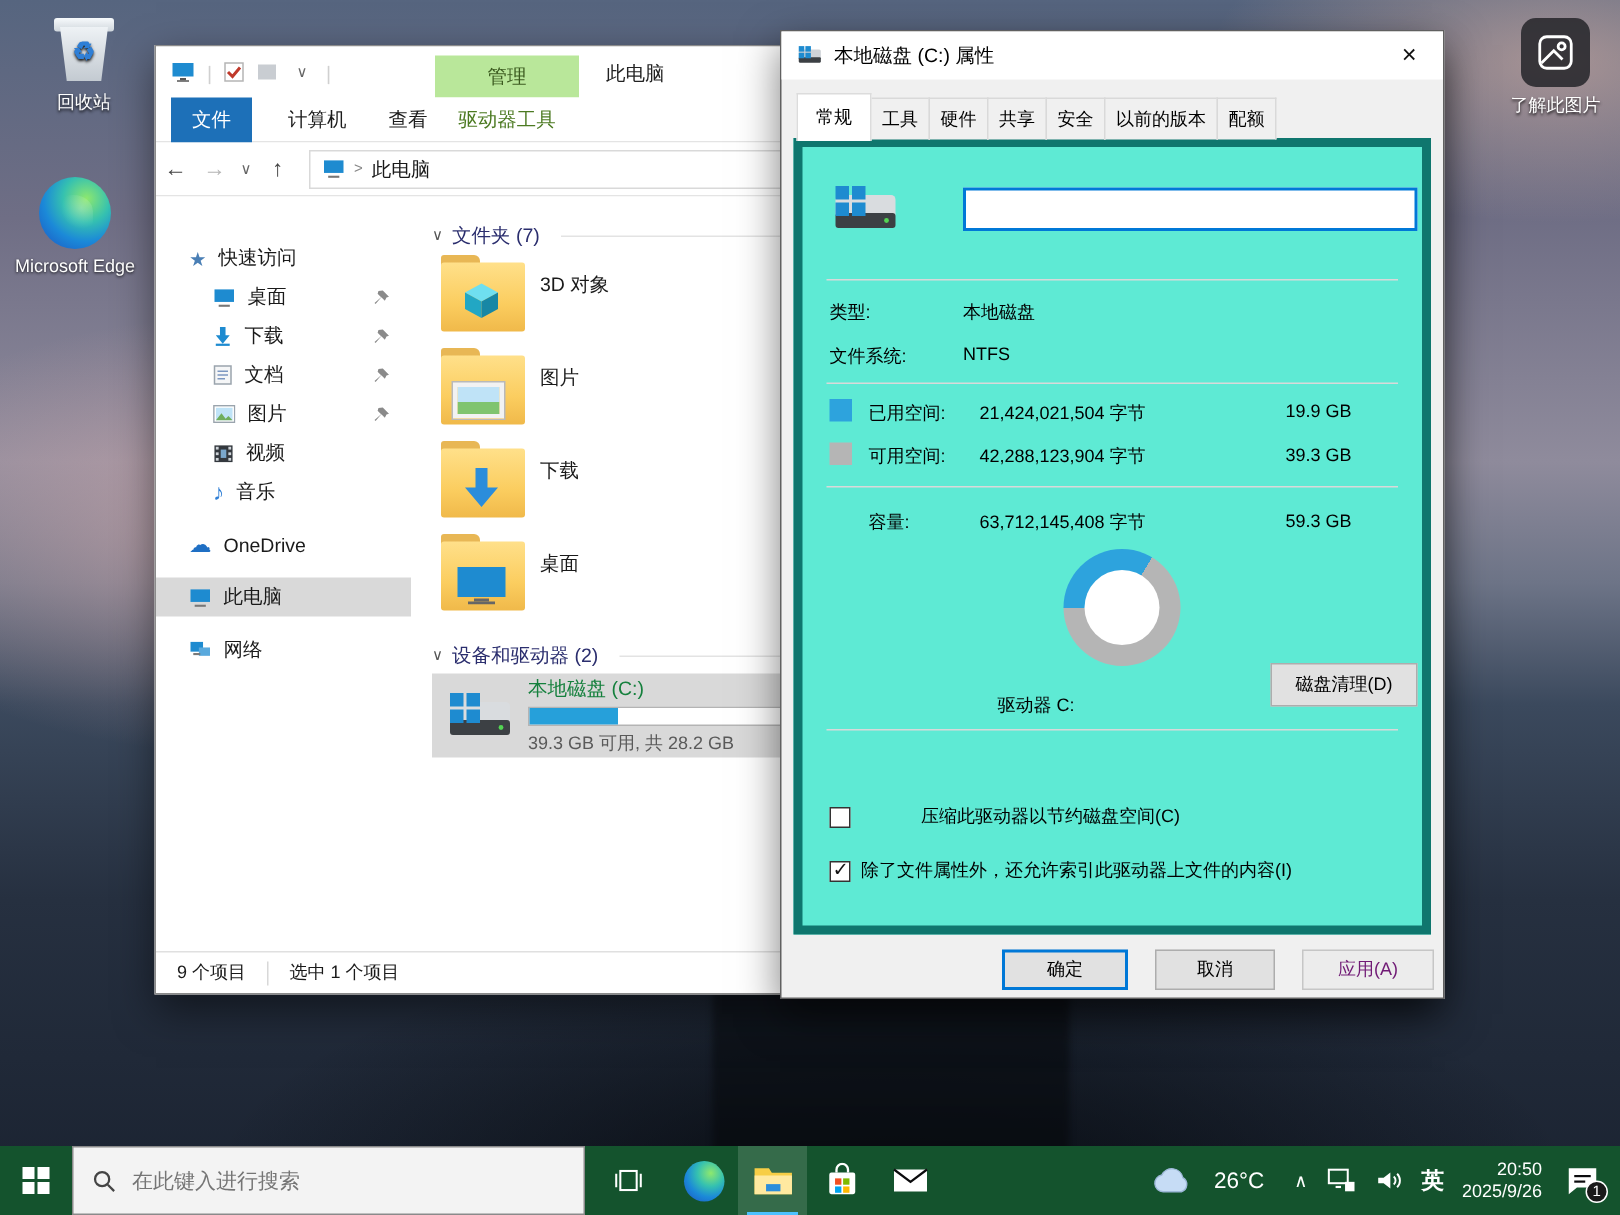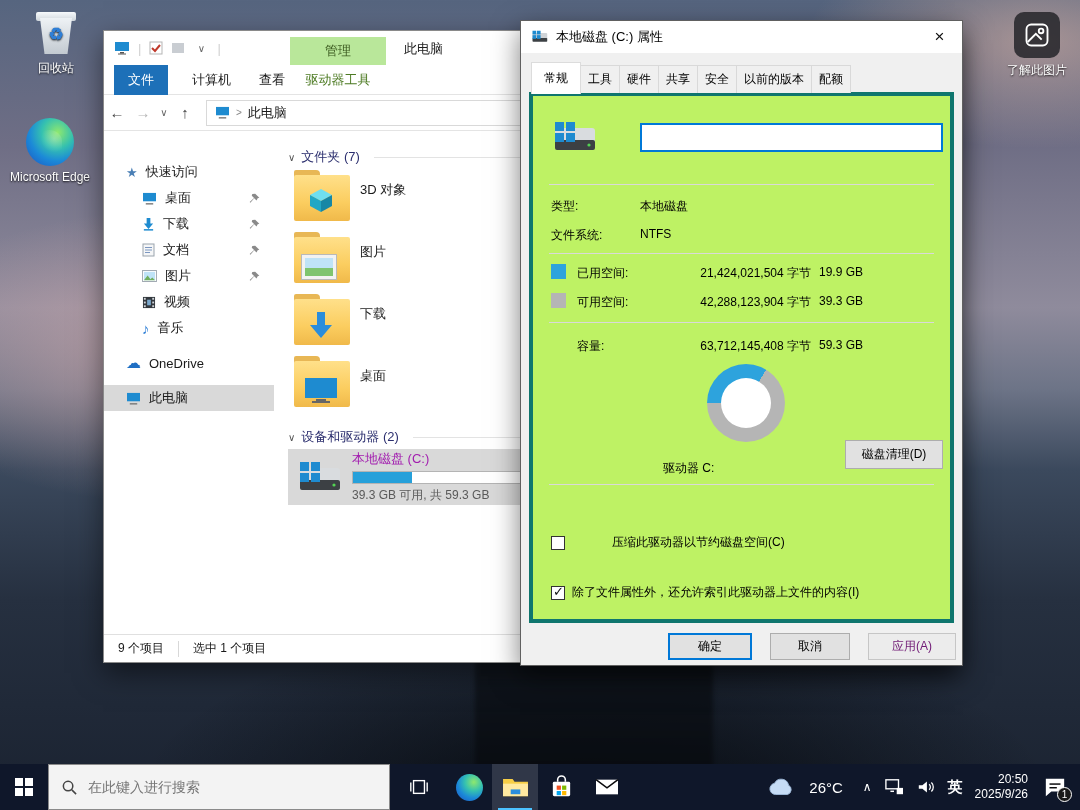--- a/index.html
+++ b/index.html
@@ -71,58 +71,58 @@
   .folder::after { content:""; position:absolute; inset:0; border-radius:2px; background:linear-gradient(180deg,#ffe08a 0%,#fbcd5f 60%,#f0b94a 100%); }
   .folder .ov { position:absolute; z-index:2; }
   .flabel { margin-top:10px; font-size:13px; }
   .cube { left:14px; top:12px; width:26px; height:26px; }
   .pic-ov { left:8px; top:18px; width:34px; height:24px; background:linear-gradient(180deg,#bfe3f7 55%,#7fc46f 55%); border:3px solid #f2f2f2; box-shadow:0 0 0 1px #b9b9b9; }
   .dl-ov { left:14px; top:12px; width:26px; height:30px; }
   .mon-ov { left:10px; top:16px; width:34px; height:26px; }
   .devrow { margin:8px 0 0 0; }
   .drive-tile { display:flex; gap:10px; width:258px; height:56px; background:#d9d9d9; margin-left:0; padding:6px 8px; align-items:center; }
   .drive-info { flex:1; }
-  .drive-name { font-size:13px; color:#a21caf; }
+  .drive-name { font-size:13px; color:#15803d; }
   .usage-track { width:178px; height:13px; border:1px solid #b4b4b4; background:#fff; margin:3px 0 3px; }
   .usage-fill { height:100%; background:#26a0da; }
   .usage-text { font-size:12px; color:#5a5a5a; }
   .ex-status { position:absolute; left:0; bottom:0; right:0; height:28px; border-top:1px solid #e0e0e0; background:#fff;
     display:flex; align-items:center; gap:14px; padding-left:14px; font-size:12px; color:#1a1a1a; }
   .ex-status .vsep { width:1px; height:16px; background:#d8d8d8; }
 
   
   .dialog { left:520px; top:20px; width:443px; height:646px; background:#f0f0f0; border:1px solid #606060; z-index:20; font-size:12px; color:#000; }
   .dlg-title { position:absolute; left:0; top:0; right:0; height:32px; background:#fff; display:flex; align-items:center; gap:8px; padding-left:10px; font-size:13px; }
   .dlg-close { position:absolute; right:0; top:0; width:45px; height:31px; display:flex; align-items:center; justify-content:center; font-size:17px; color:#111; }
   .dlg-tabs { position:absolute; left:10px; top:42px; height:30px; display:flex; align-items:flex-end; z-index:2; }
   .dtab { padding:5px 7px; border:1px solid #d9d9d9; border-bottom:none; background:#f0f0f0; margin-right:-1px; }
   .dtab.active { background:#fff; padding:7px 12px; position:relative; top:1px; border-color:#dcdcdc; }
-  .page { position:absolute; left:8px; right:8px; top:71px; height:531px; background:#bef264; border:4px solid #0f766e; }
+  .page { position:absolute; left:8px; right:8px; top:71px; height:531px; background:#5eead4; border:6px solid #0f766e; }
   .p-abs { position:absolute; }
   .hr { position:absolute; left:16px; right:16px; height:1px; background:#d9d9d9; }
   .vol-input { position:absolute; left:107px; top:27px; width:303px; height:29px; border:2px solid #0078d7; font-size:13px; padding:0 6px; outline:none; }
   .lbl { color:#000; }
   .swatch { width:15px; height:15px; display:inline-block; }
   .col-label { position:absolute; left:44px; width:100px; }
-  .col-bytes { position:absolute; left:118px; width:160px; text-align:right; }
-  .col-gb { position:absolute; left:286px; width:80px; text-align:left; }
+  .col-bytes { position:absolute; left:118px; width:160px; }
+  .col-gb { position:absolute; left:286px; width:80px; text-align:right; }
   .donut { position:absolute; left:174px; top:268px; width:78px; height:78px; border-radius:50%; }
   .donut::after { content:""; position:absolute; left:14px; top:14px; width:50px; height:50px; border-radius:50%; background:#fff; }
   .btn { background:#e1e1e1; border:1px solid #adadad; font-size:12px; display:flex; align-items:center; justify-content:center; font-family:inherit; }
   .cleanup { position:absolute; left:312px; top:344px; width:98px; height:29px; }
   .chkrow { position:absolute; left:18px; display:flex; align-items:center; gap:7px; }
   .chk { width:14px; height:14px; border:1px solid #333; background:#fff; position:relative; flex:none; }
   .chk.checked::after { content:"\2713"; position:absolute; left:1px; top:-3px; font-size:13px; color:#111; }
   .dlg-btn { position:absolute; top:612px; height:27px; }
   .ok { left:147px; width:84px; border:2px solid #0078d7; background:#e1e1e1; }
   .cancel { left:249px; width:80px; }
   .apply { left:347px; width:88px; background:#ececec; border-color:#c6c6c6; color:#701a75; }
 
   
-  .taskbar { position:absolute; left:0; bottom:0; width:1080px; height:46px; background:#0f172a; z-index:50; display:flex; align-items:center; color:#fff; }
+  .taskbar { position:absolute; left:0; bottom:0; width:1080px; height:46px; background:#14532d; z-index:50; display:flex; align-items:center; color:#fff; }
   .tb-start { width:48px; height:46px; display:flex; align-items:center; justify-content:center; }
   .winlogo { display:grid; grid-template-columns:8px 8px; grid-template-rows:8px 8px; gap:2px; }
   .winlogo span { background:#fff; }
   .tb-search { width:342px; height:46px; background:#f3f3f3; border:1px solid #8a8a8a; display:flex; align-items:center; gap:10px; padding:0 12px; }
   .tb-search input { border:none; background:transparent; outline:none; font-size:14px; color:#333; width:260px; font-family:inherit; }
   .tb-btn { width:46px; height:46px; display:flex; align-items:center; justify-content:center; position:relative; }
   .tb-btn.active { background:rgba(255,255,255,.14); }
   .tb-btn.active::after { content:""; position:absolute; left:6px; right:6px; bottom:0; height:2px; background:#4cc2ff; }
   .tray { position:absolute; right:0; top:0; height:46px; display:flex; align-items:center; gap:12px; padding-right:10px; }
   .temp { font-size:15px; }
@@ -273,20 +273,28 @@
         <span style="color:#1f6fc4; font-size:15px;">☁</span>
         <span>OneDrive</span>
       </div>
       <div class="srow sel gap">
         <svg width="15" height="13" viewBox="0 0 16 14">
             <rect x="1" y="1" width="14" height="9" fill="#1e8bd0"></rect>
             <rect x="4" y="12" width="8" height="1.5" fill="#777"></rect>
           </svg>
         <span>此电脑</span>
       </div>
+      <div class="srow gap">
+        <svg width="15" height="13" viewBox="0 0 16 14">
+            <rect x="1" y="1" width="9" height="7" fill="#1e8bd0"></rect>
+            <rect x="7" y="5" width="8" height="6" fill="#59a9dd"></rect>
+            <rect x="3" y="9" width="5" height="1.5" fill="#777"></rect>
+          </svg>
+        <span>网络</span>
+      </div>
     </div>
     <div class="ex-main">
       <div class="grp">
         <span class="chev">∨</span>
         <span>文件夹 (7)</span>
       </div>
       <div class="frow">
         <div class="folder">
           <svg class="ov cube" viewBox="0 0 26 26">
               <polygon points="13,2 24,8 13,14 2,8" fill="#6fdff0"></polygon>
@@ -334,21 +342,21 @@
               <rect x="15" y="4" width="9" height="9"></rect>
               <rect x="4" y="15" width="9" height="9"></rect>
               <rect x="15" y="15" width="9" height="9"></rect>
             </g>
         </svg>
         <div class="drive-info">
           <div class="drive-name">本地磁盘 (C:)</div>
           <div class="usage-track">
               <div class="usage-fill" style="width: 33.5%;"></div>
             </div>
-          <div class="usage-text">39.3 GB 可用, 共 59.3 GB</div>
+          <div class="usage-text">39.3 GB 可用, 共 28.2 GB</div>
         </div>
       </div>
     </div>
   </div>
   <div class="ex-status">
     <span>9 个项目</span>
     <span class="vsep"></span>
     <span>选中 1 个项目</span>
   </div>
 </div>
@@ -419,21 +427,21 @@
     <div class="donut" style="background: conic-gradient(from 270deg, rgb(45, 163, 221) 0deg, rgb(45, 163, 221) 121deg, rgb(181, 181, 181) 121deg, rgb(181, 181, 181) 360deg);"></div>
     <div class="p-abs" style="left:130px; top:364px; width:166px; ">驱动器 C:</div>
     <button class="btn cleanup">磁盘清理(D)</button>
 
     <div class="hr" style="top:388px;"></div>
 
     <div class="chkrow" style="top:438px;gap:47px;">
       <span class="chk"></span>
       <span>压缩此驱动器以节约磁盘空间(C)</span>
     </div>
-    <div class="chkrow" style="top:488px;">
+    <div class="chkrow" style="top:474px;">
       <span class="chk checked"></span>
       <span>除了文件属性外，还允许索引此驱动器上文件的内容(I)</span>
     </div>
   </div>
   <button class="btn dlg-btn ok">确定</button>
   <button class="btn dlg-btn cancel">取消</button>
   <button class="btn dlg-btn apply" disabled="">应用(A)</button>
 </div>
 
 <div class="taskbar">

